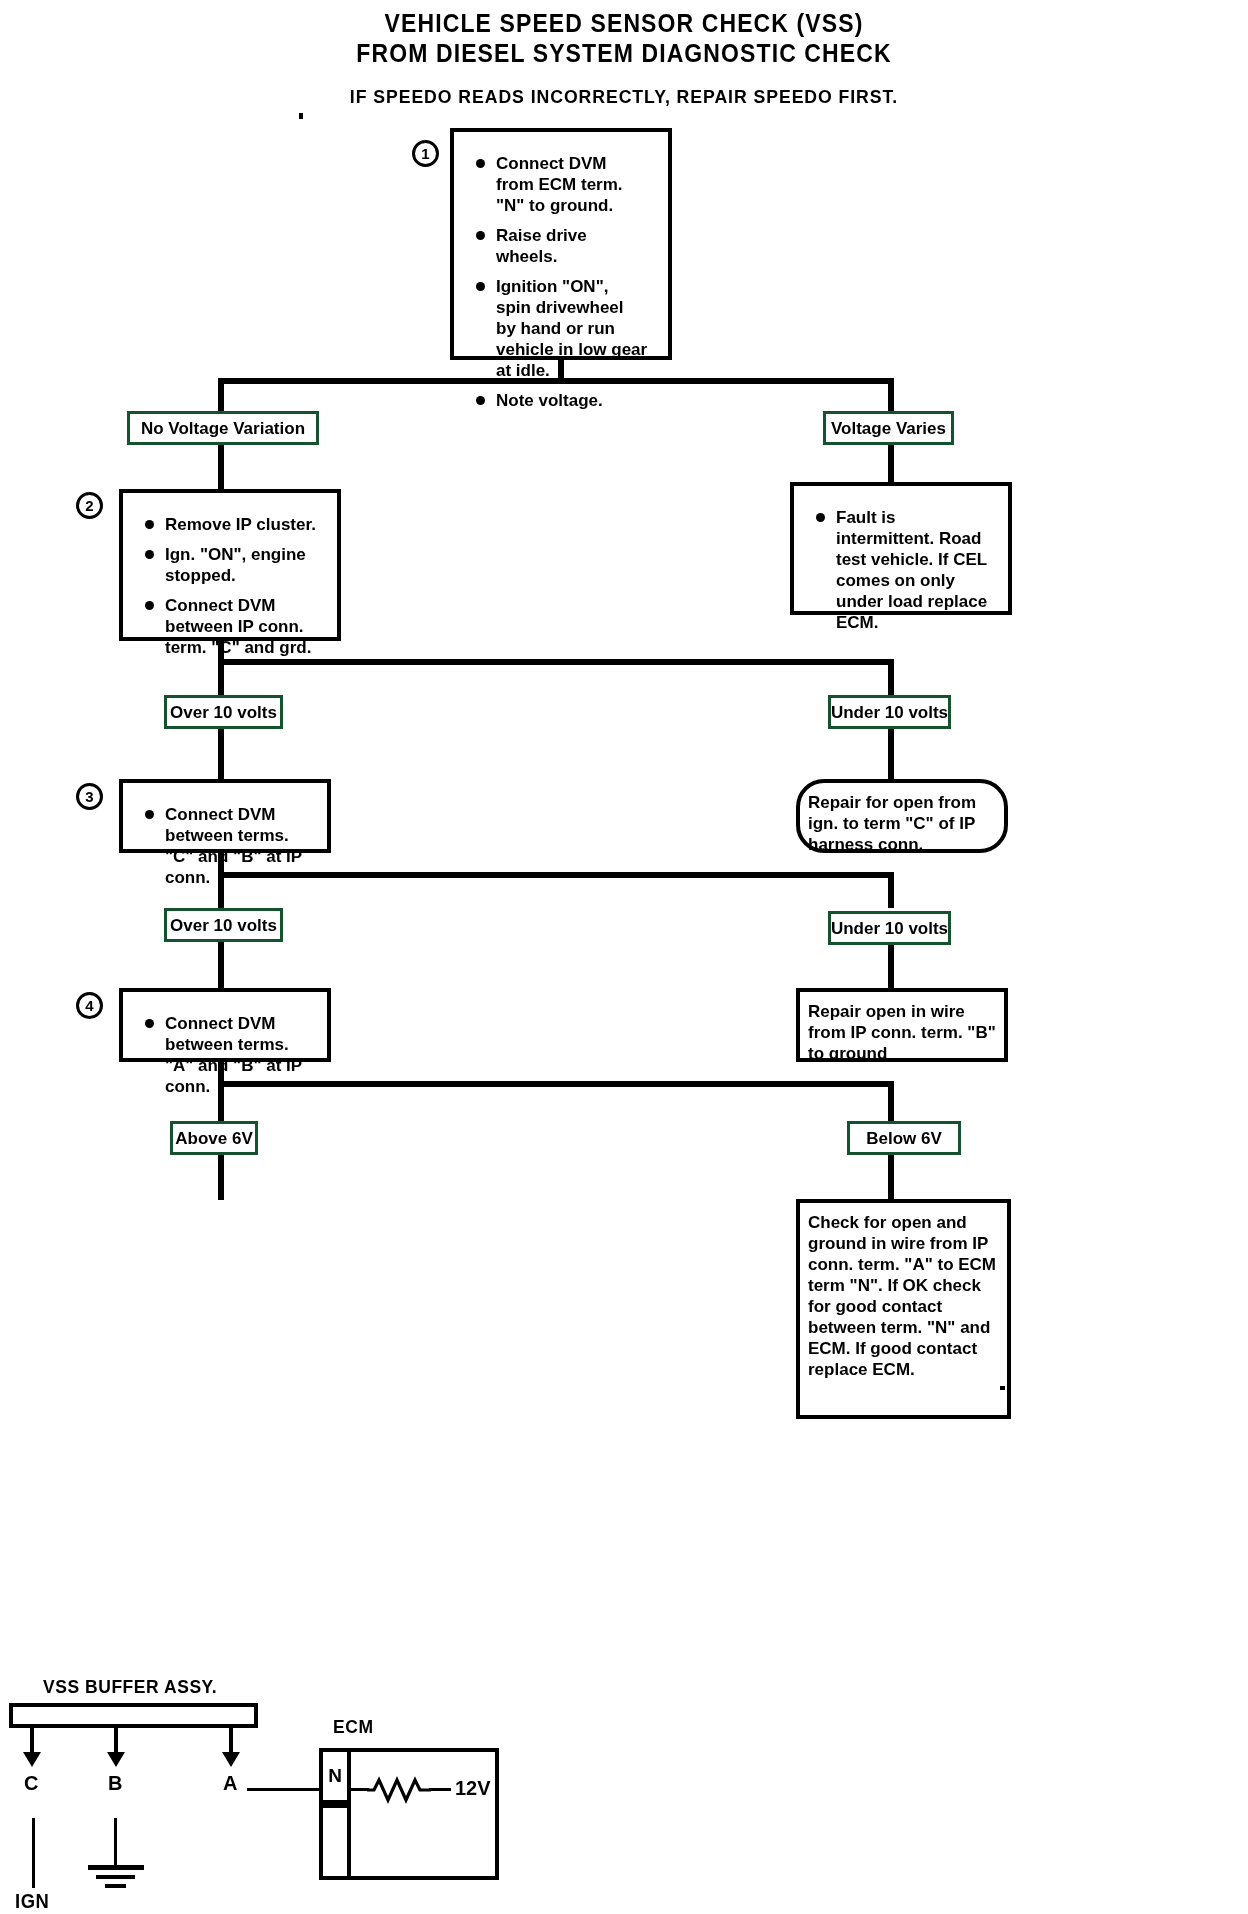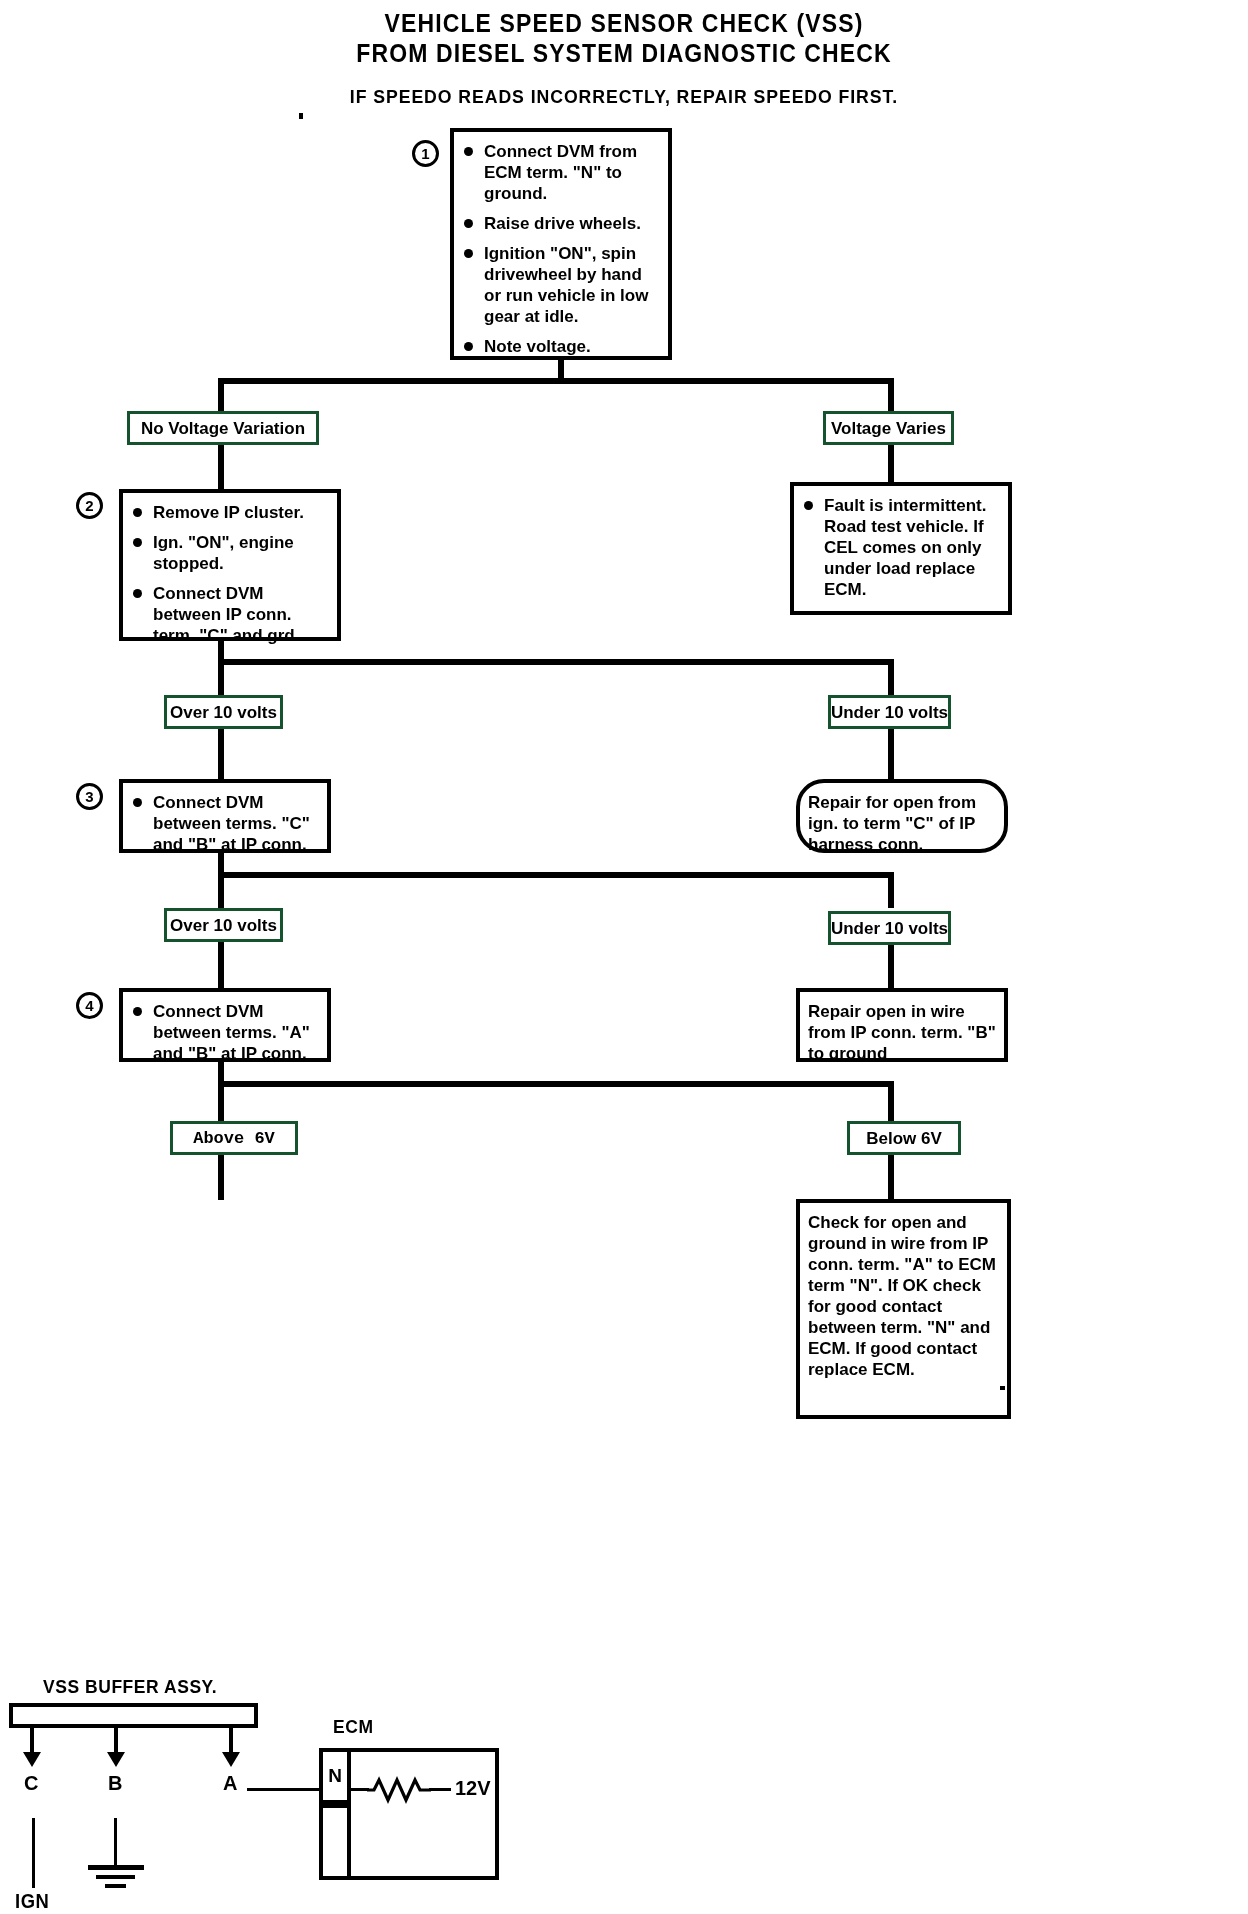--- a/index.html
+++ b/index.html
@@ -67,21 +67,21 @@
     justify-content:center;
     padding:0 8px;
     white-space:nowrap;
     color:#000;
   }
 
   .box-inner{ padding:9px 8px 6px 8px; }
 
   ul.bullets{
     list-style:none;
-    margin:0; padding:0;
+    margin:12px; padding:0;
   }
   ul.bullets li{
     position:relative;
     padding-left:22px;
     margin-bottom:9px;
   }
   ul.bullets li:last-child{ margin-bottom:0; }
   ul.bullets li::before{
     content:"";
     position:absolute;
@@ -303,21 +303,21 @@
     <div class="box-inner">
       <div class="plain-text">Repair open in wire from IP conn. term. "B" to ground</div>
     </div>
   </div>
 
   <div class="vline" style="left:218px; top:1062px; height:22px;"></div>
   <div class="hline" style="left:218px; top:1081px; width:676px;"></div>
   <div class="vline" style="left:218px; top:1081px; height:40px;"></div>
   <div class="vline" style="left:888px; top:1081px; height:40px;"></div>
 
-  <div class="label-box" style="left:170px; top:1121px; width:128px; height:34px;font-family:Liberation Mono, monospace;">
+  <div class="label-box" style="left:170px; top:1121px; width:88px; height:34px;">
     <span>Above 6V</span>
   </div>
   <div class="label-box" style="left:847px; top:1121px; width:114px; height:34px;">
     <span>Below 6V</span>
   </div>
 
   <div class="vline" style="left:218px; top:1155px; height:45px;"></div>
   <div class="vline" style="left:888px; top:1155px; height:45px;"></div>
 
 

